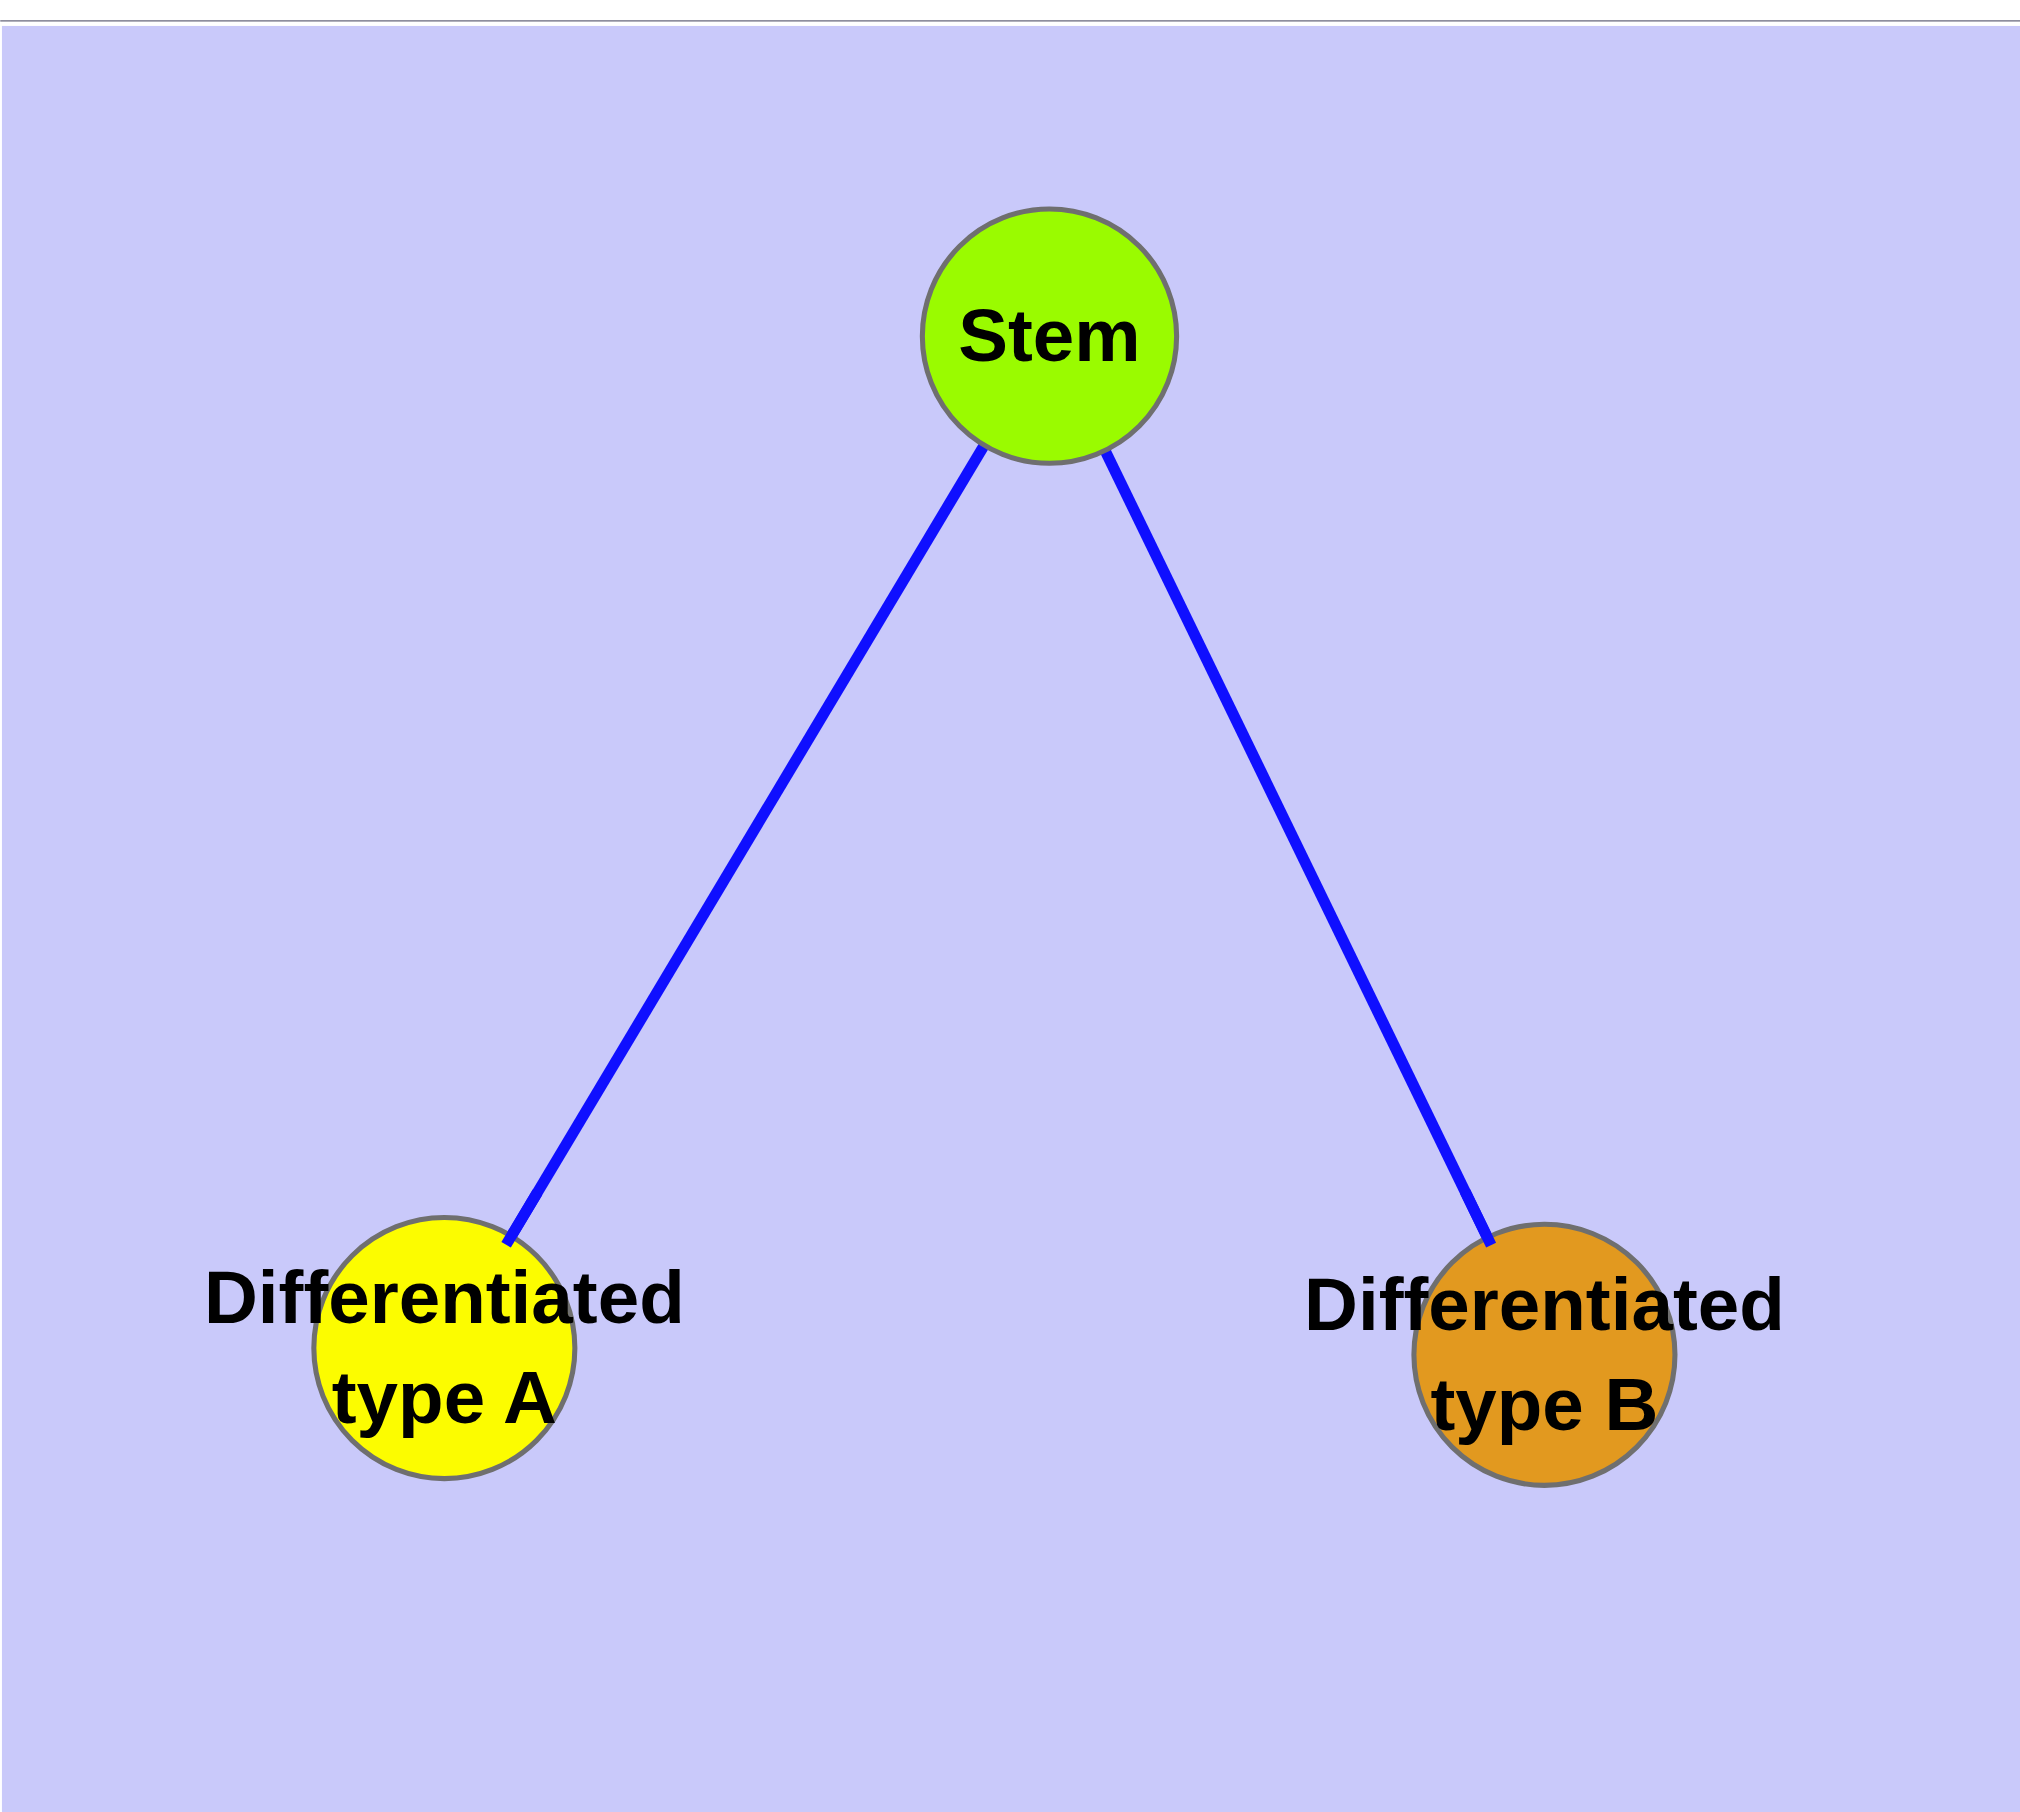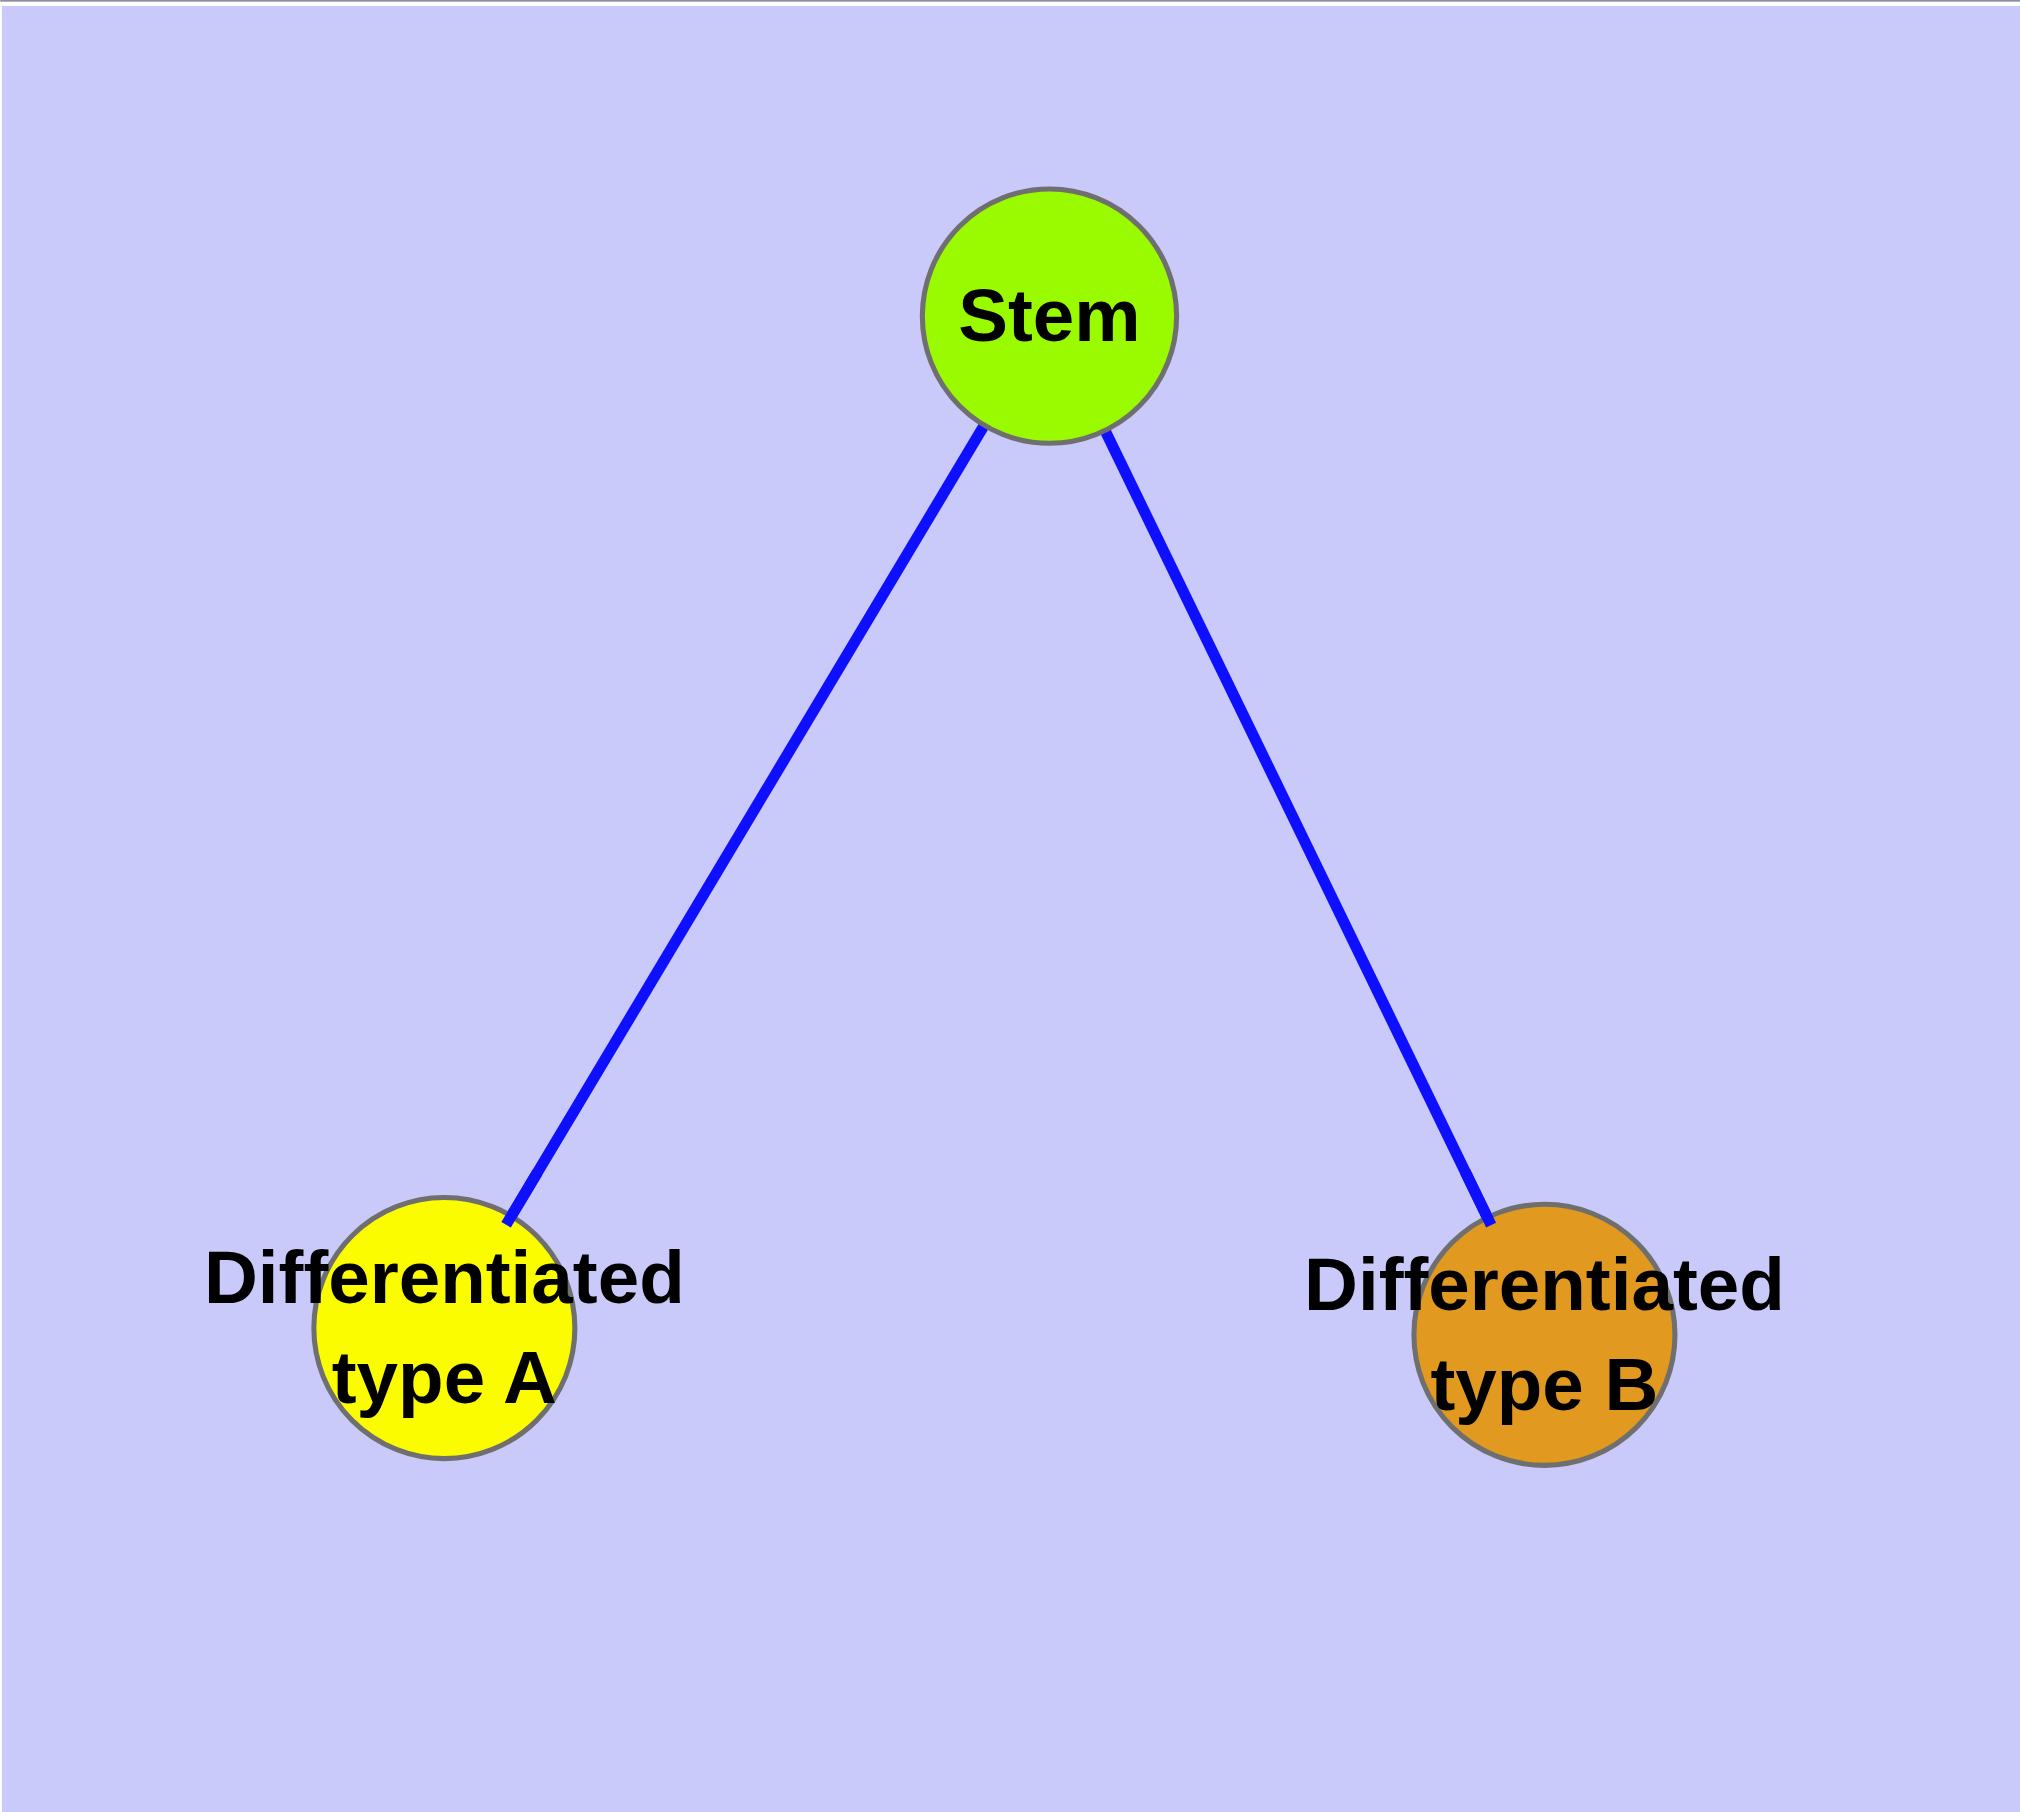--- a/index.html
+++ b/index.html
@@ -8,20 +8,21 @@
     width: 2021px;
     height: 1812px;
     overflow: hidden;
     background: #ffffff;
     font-family: "Liberation Sans", sans-serif;
   }
   #stage {
     position: relative;
     width: 2021px;
     height: 1440px;
+    margin-top: 20px;
   }
   svg { display: block; }
   text {
     font-family: "Liberation Sans", "DejaVu Sans", sans-serif;
     font-weight: bold;
     fill: #000000;
   }
 </style>
 </head>
 <body>

